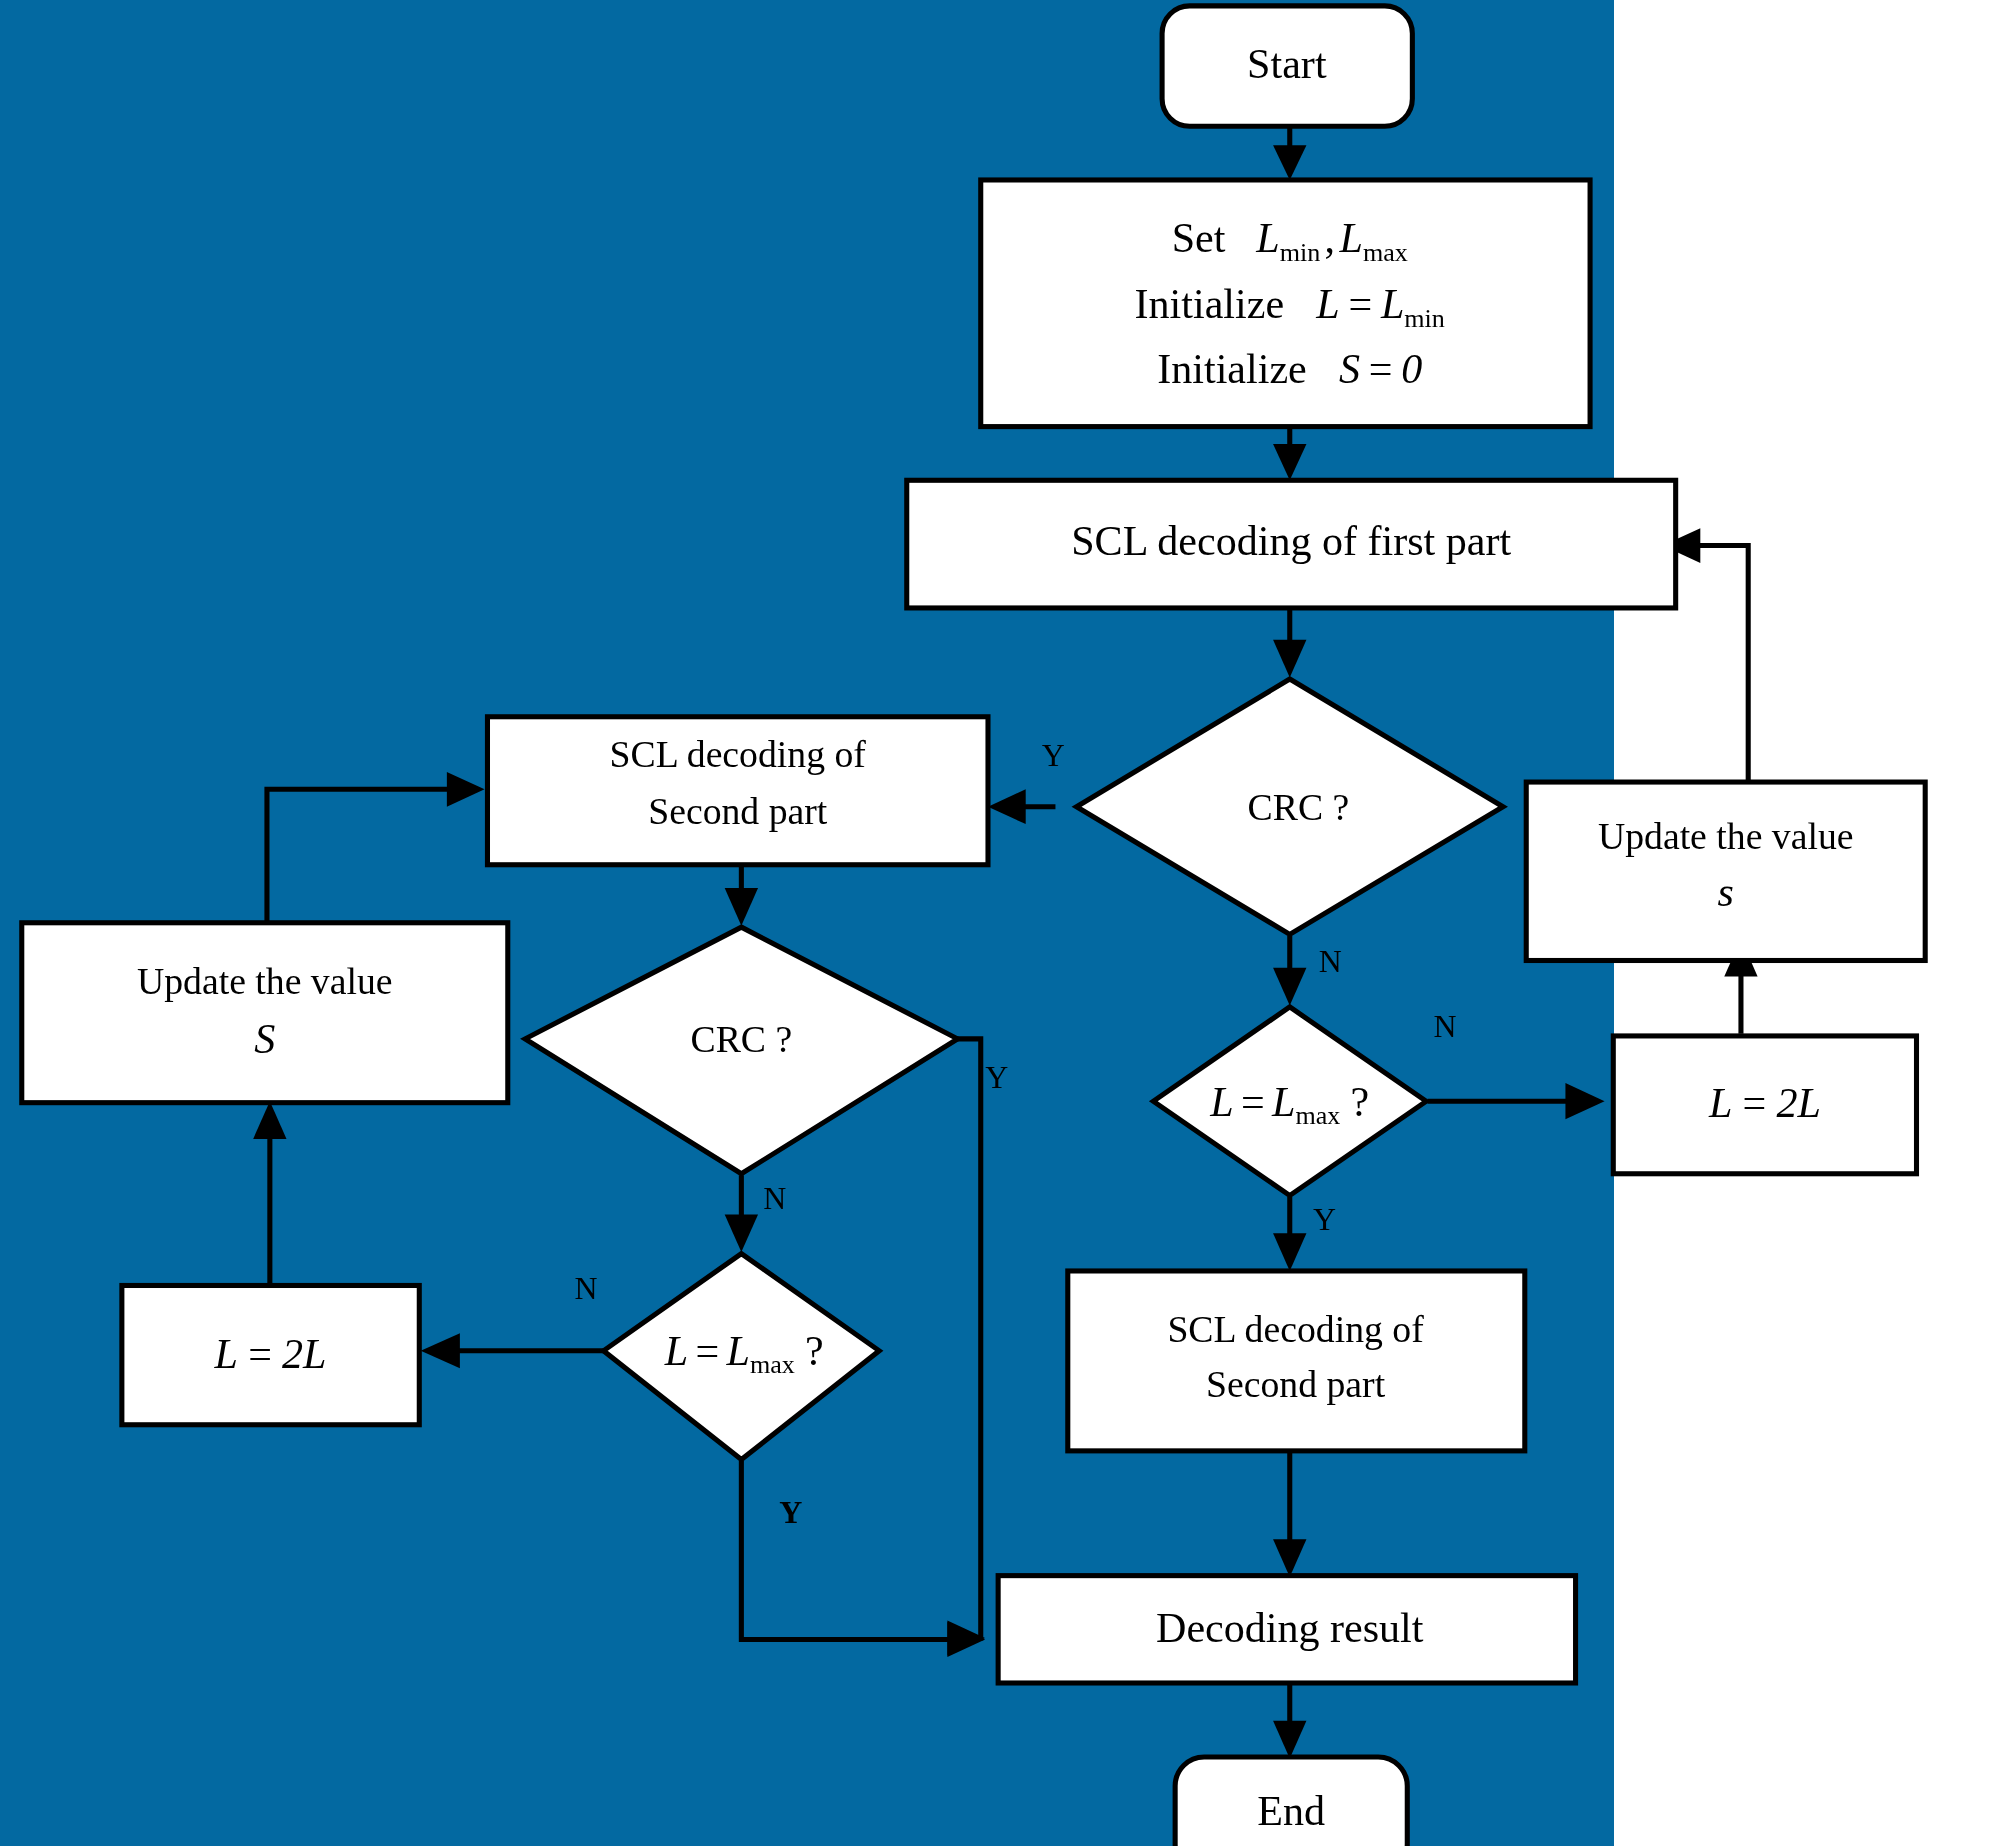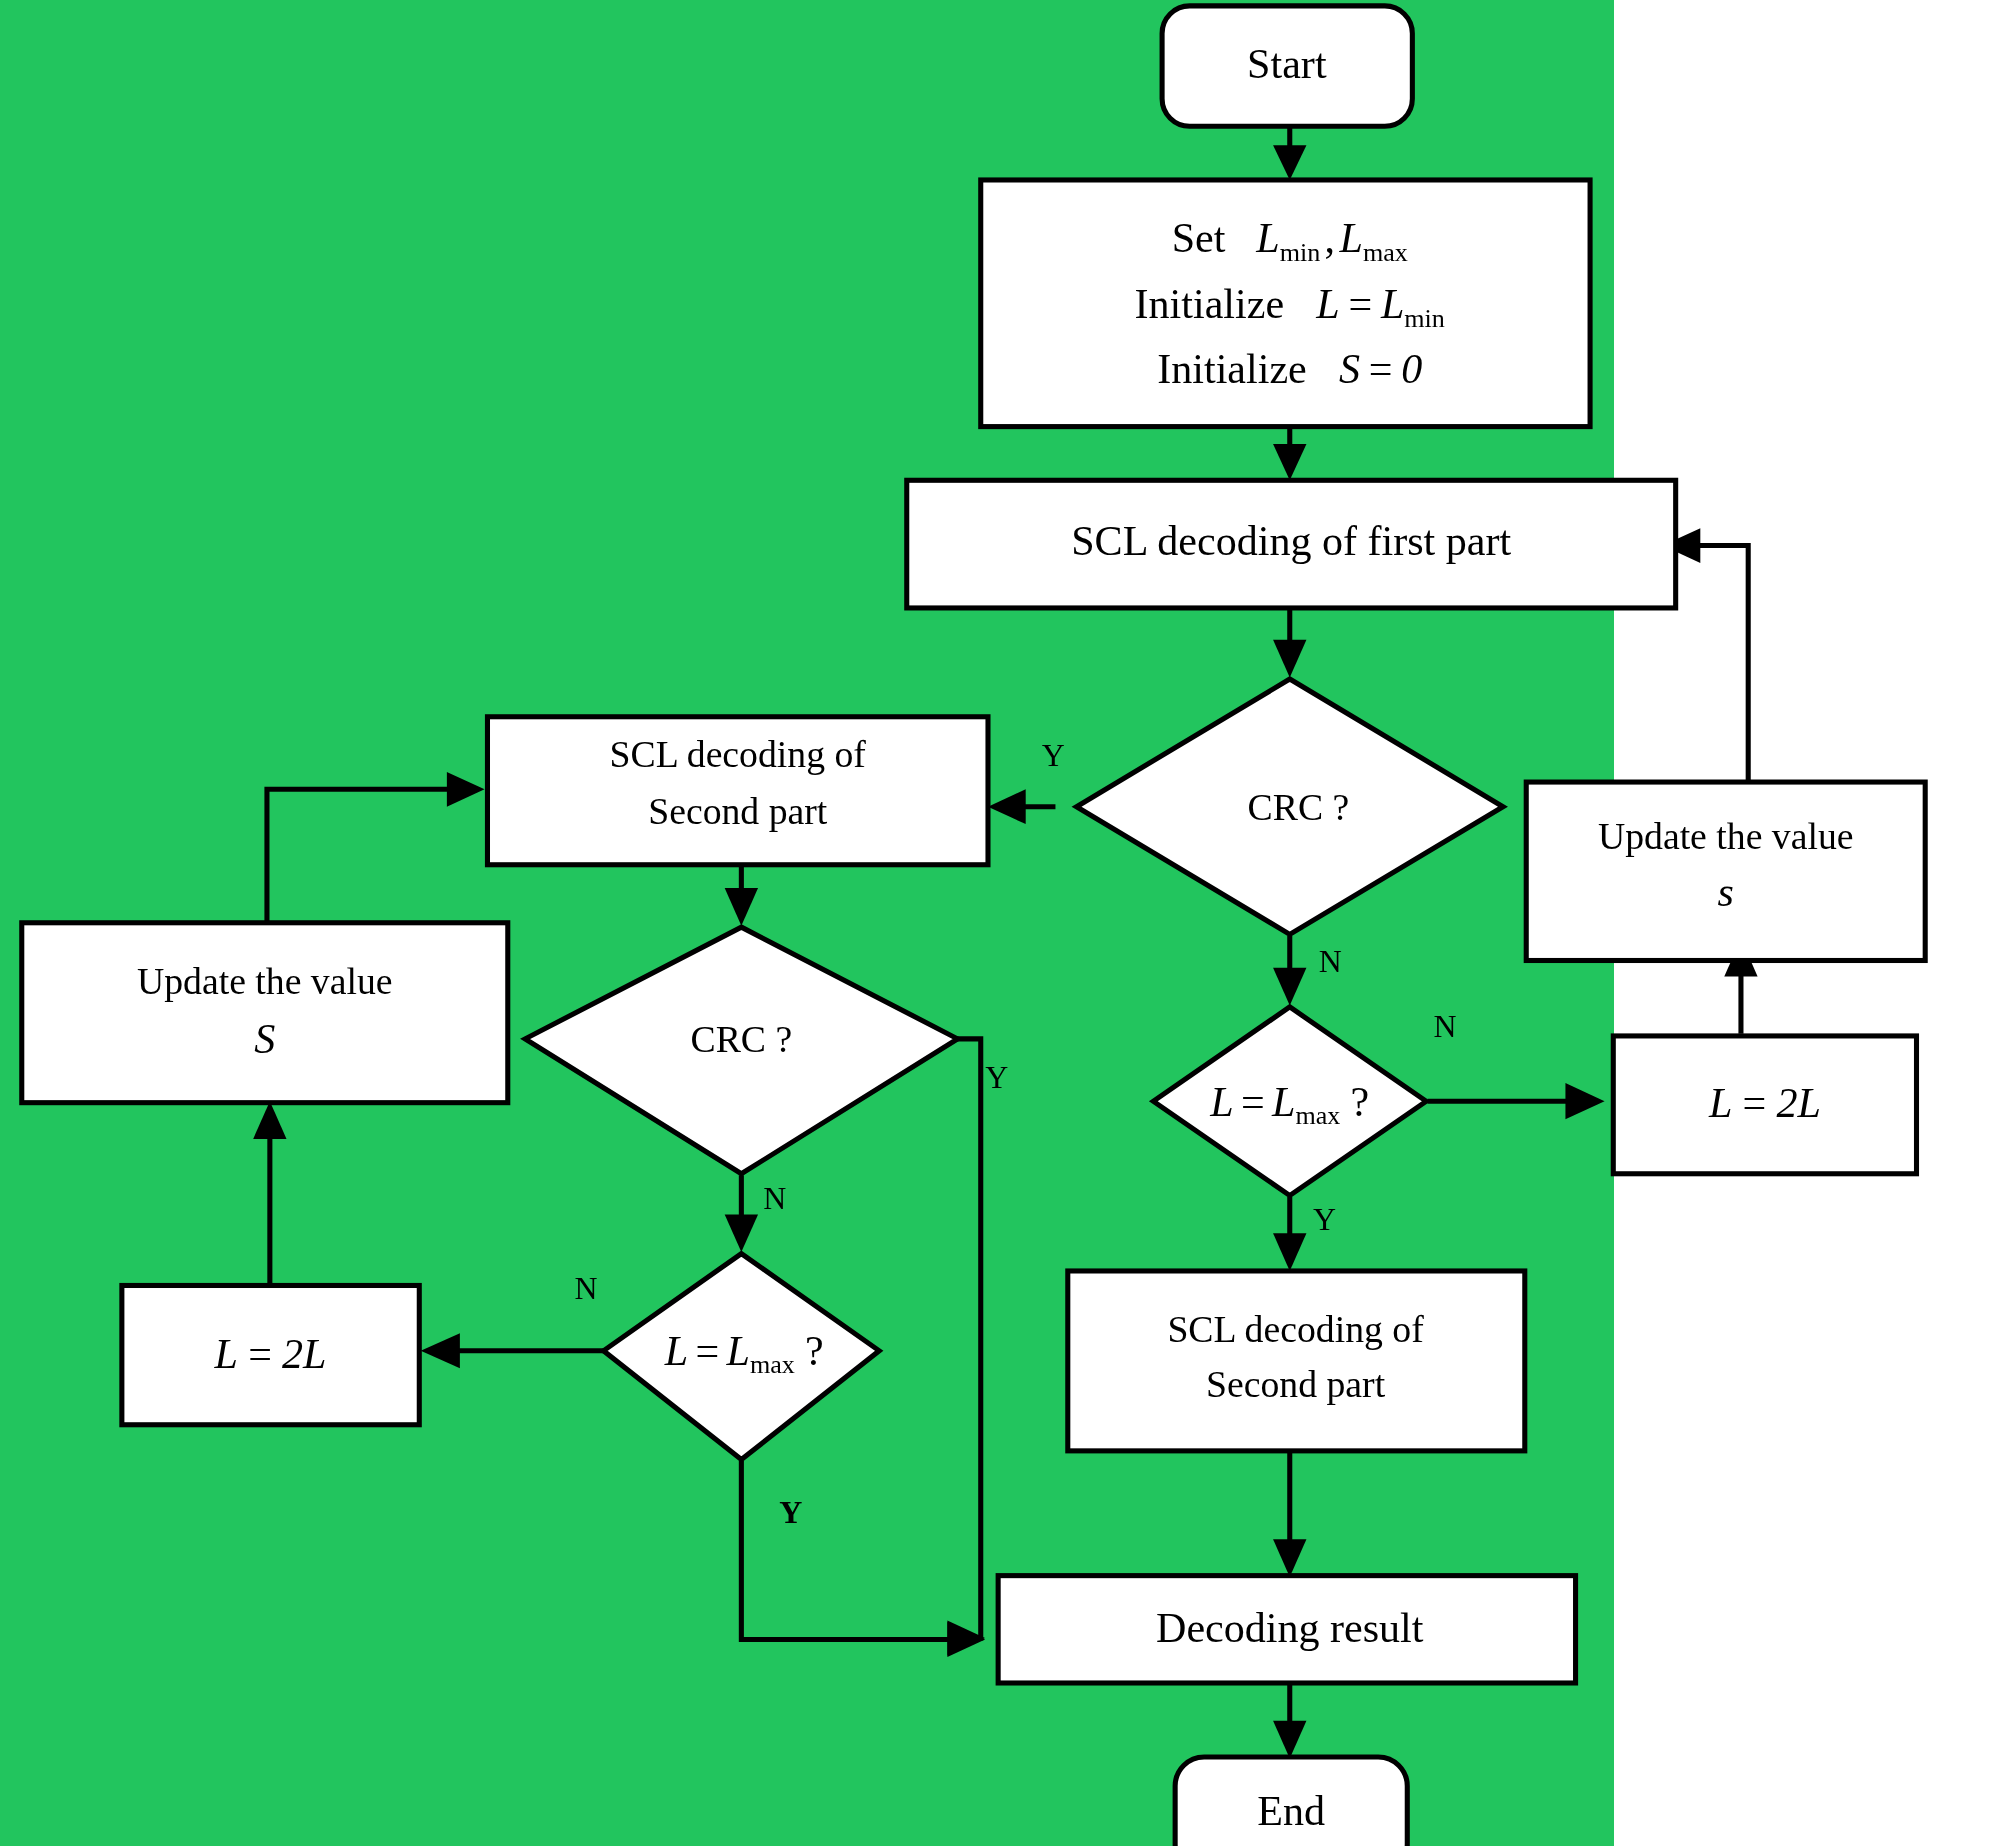--- a/index.html
+++ b/index.html
@@ -10,21 +10,21 @@
   body {
     width: 2005px;
     height: 1847px;
     overflow: hidden;
     font-family: "Liberation Serif", "DejaVu Serif", serif;
   }
   #flowchart-root {
     position: relative;
     width: 1614px;
     height: 1847px;
-    background: #22c55e;
+    background: #0369a1;
   }
   svg#chart-svg {
     position: absolute;
     top: 0;
     left: 0;
     width: 2005px;
     height: 1847px;
     display: block;
   }
   .node-shape {

